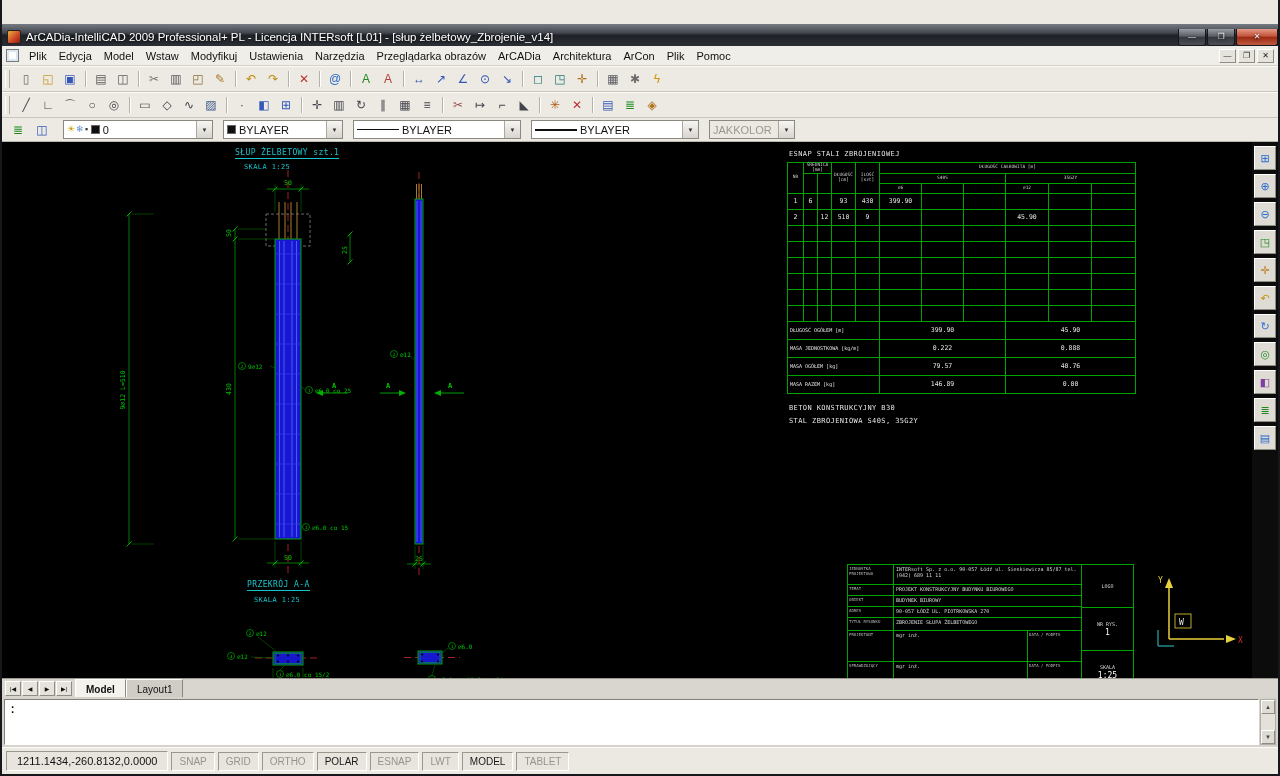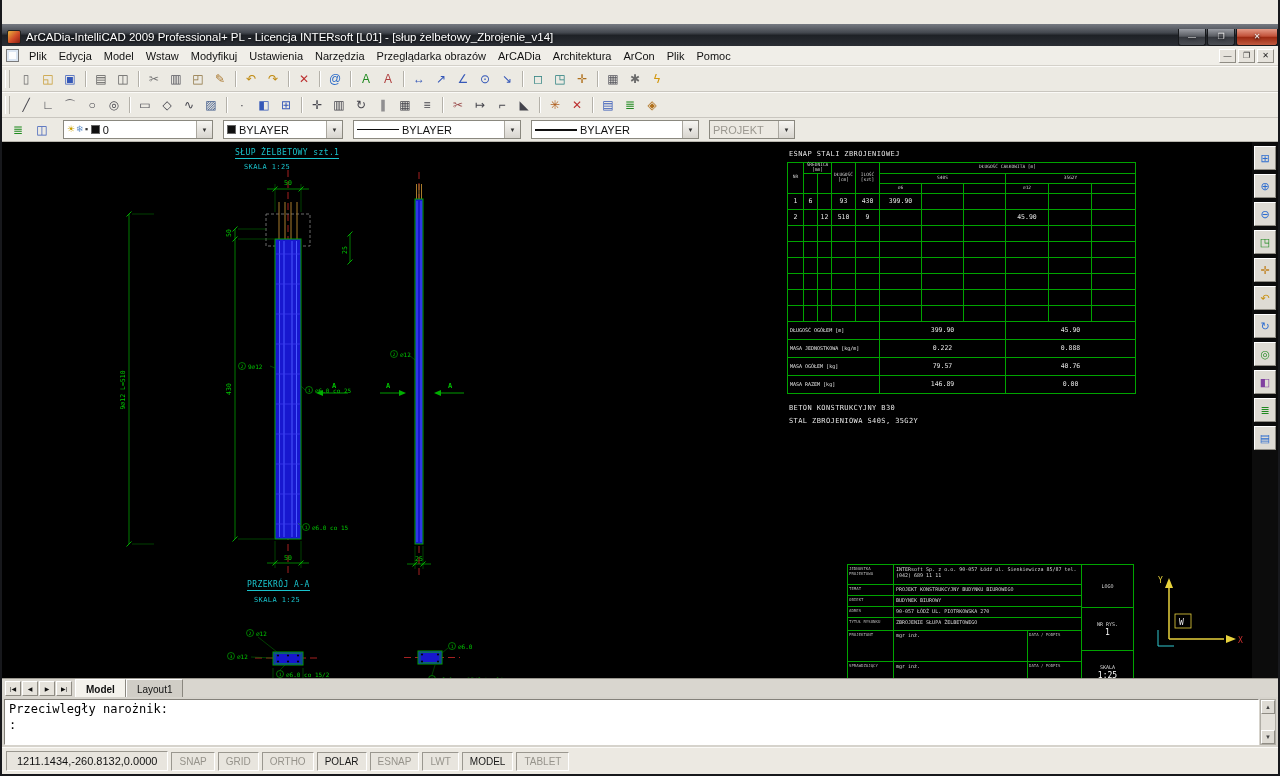--- a/index.html
+++ b/index.html
@@ -377,21 +377,21 @@
       <span class="linesample"></span>
       <span class="combo-text">BYLAYER</span>
       <span class="combo-arrow">▼</span>
     </div>
     <div class="combo" style="width:168px">
       <span class="linesample thick"></span>
       <span class="combo-text">BYLAYER</span>
       <span class="combo-arrow">▼</span>
     </div>
     <div class="combo disabled" style="width:86px">
-      <span class="combo-text">PROJEKT</span>
+      <span class="combo-text">JAKKOLOR</span>
       <span class="combo-arrow">▼</span>
     </div>
   </div>
 
   <div class="workarea">
     <div class="canvas">
 
       <svg class="draw" width="1250" height="560" viewBox="0 0 1250 560">
 
         <g>
@@ -839,21 +839,20 @@
         <span class="tnav">◀</span>
         <span class="tnav">▶</span>
         <span class="tnav">▶|</span>
       </div>
     <div class="tab active">Model</div>
     <div class="tab">Layout1</div>
   </div>
 
   <div class="cmdarea">
     <div class="cmdbox">
-      <div>Przeciwległy narożnik:</div>
       <div>:</div>
     </div>
     <div class="cmdscroll">
       <span class="csarr">▲</span>
       <span class="csarr">▼</span>
     </div>
   </div>
 
   <div class="statusbar">
     <div class="coords">1211.1434,-260.8132,0.0000</div>

